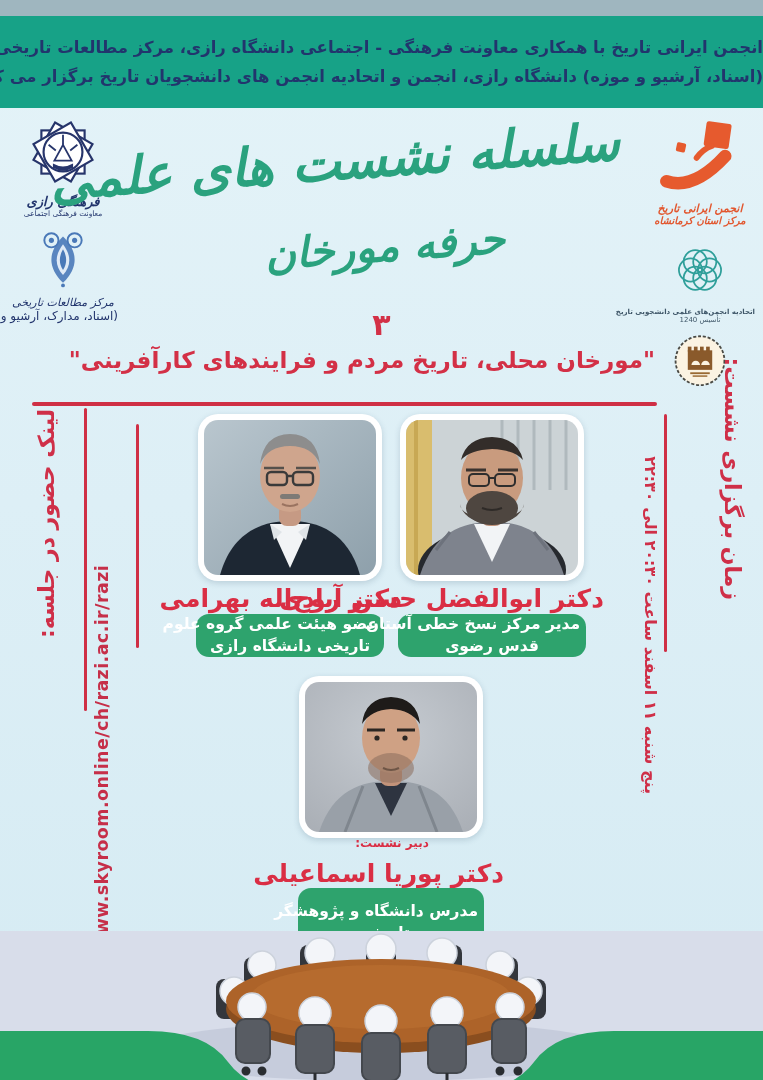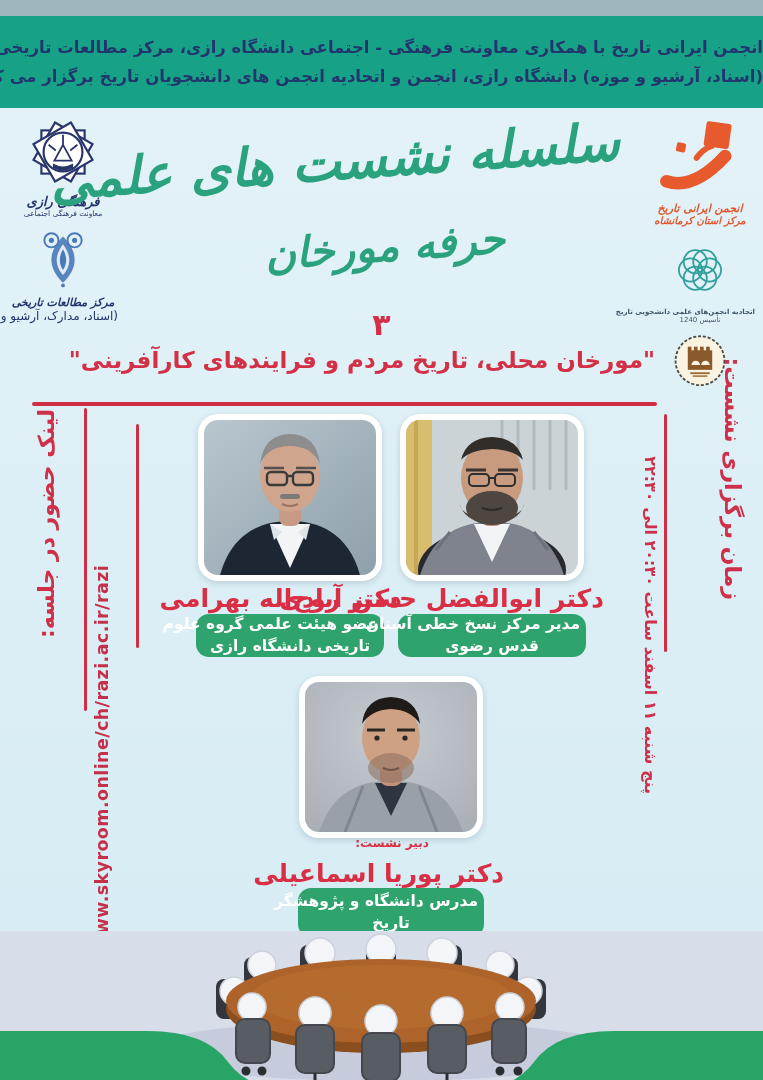--- a/index.html
+++ b/index.html
@@ -69,21 +69,21 @@
     <svg width="66" height="58" viewBox="0 0 100 90" style="margin:12px 22px 0;">
       <circle cx="32" cy="16" r="11" fill="none" stroke="#4a79b8" stroke-width="3"></circle>
       <circle cx="68" cy="16" r="11" fill="none" stroke="#4a79b8" stroke-width="3"></circle>
       <circle cx="32" cy="16" r="4" fill="#4a79b8"></circle>
       <circle cx="68" cy="16" r="4" fill="#4a79b8"></circle>
       <path d="M50 10 C28 32 24 56 50 82 C76 56 72 32 50 10 Z" fill="#4a79b8" opacity="0.9"></path>
       <path d="M50 22 C38 38 36 54 50 70 C64 54 62 38 50 22 Z" fill="#dfeaf6"></path>
       <path d="M50 30 C44 40 43 52 50 62 C57 52 56 40 50 30 Z" fill="#4a79b8"></path>
       <circle cx="50" cy="86" r="3" fill="#4a79b8"></circle>
     </svg>
-    <div class="logo-txt" style="font-weight:bold;font-style:italic;font-size:11px;margin-top:4px;">مرکز مطالعات تاریخی</div>
+    <div class="logo-txt" style="font-weight:normal;font-style:italic;font-size:11px;margin-top:4px;">مرکز مطالعات تاریخی</div>
     <div class="logo-txt" style="font-size:12px;">(اسناد، مدارک، آرشیو و موزه‌ها)</div>
   </div>
 
   <div class="logo-col" style="left:645px;top:98px;width:110px;">
     <svg width="84" height="80" viewBox="0 0 100 95" style="margin:0 13px;">
       <rect x="56" y="10" width="30" height="30" rx="3" transform="rotate(8 71 25)" fill="#e65a2e"></rect>
       <rect x="22" y="34" width="11" height="11" rx="2" transform="rotate(12 27 39)" fill="#e65a2e"></rect>
       <path d="M10 80 C34 88 58 74 80 50" stroke="#e65a2e" stroke-width="15" fill="none" stroke-linecap="round"></path>
       <path d="M46 52 C52 44 58 40 64 38" stroke="#e65a2e" stroke-width="7" fill="none" stroke-linecap="round"></path>
     </svg>
@@ -217,21 +217,21 @@
       <ellipse cx="86" cy="86" rx="23" ry="15" fill="#8a6e5c" opacity="0.55"></ellipse>
       <path d="M57 42 Q60 16 86 15 Q112 16 115 42 Q106 28 86 27 Q66 28 57 42 Z" fill="#1e1b19"></path>
       <path d="M62 48 L80 48 M92 48 L110 48" stroke="#2b2622" stroke-width="3"></path>
       <circle cx="72" cy="56" r="2.6" fill="#2b2622"></circle>
         <circle cx="100" cy="56" r="2.6" fill="#2b2622"></circle>
       <path d="M78 86 Q86 90 94 86" stroke="#6e5546" stroke-width="2" fill="none"></path>
     </svg>
   </div>
   <div class="spk-name" style="left:280px;top:820px;font-size:12px;">دبیر نشست:</div>
   <div class="spk-name" style="left:280px;top:843px;">دکتر پوریا اسماعیلی</div>
-  <div class="badge" style="left:298px;top:872px;width:186px;padding:3px 6px;">
+  <div class="badge" style="left:298px;top:872px;width:186px;padding:13px 6px;">
     <div>مدرس دانشگاه و پژوهشگر</div>
     <div>تاریخ</div>
   </div>
 
   <svg class="scene" viewBox="0 0 763 165">
     <rect width="763" height="165" fill="#d8ddea"></rect>
     <ellipse cx="381" cy="120" rx="240" ry="30" fill="#c6ccdc"></ellipse>
 
     <g fill="#33363c">
       <rect x="300" y="14" width="30" height="42" rx="8"></rect>

